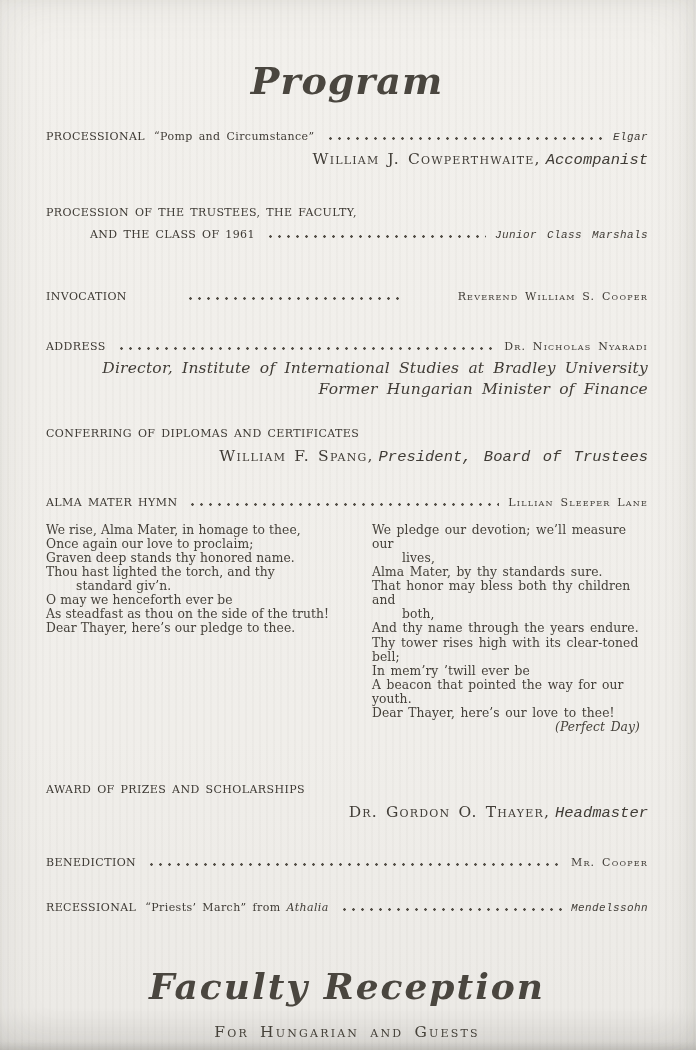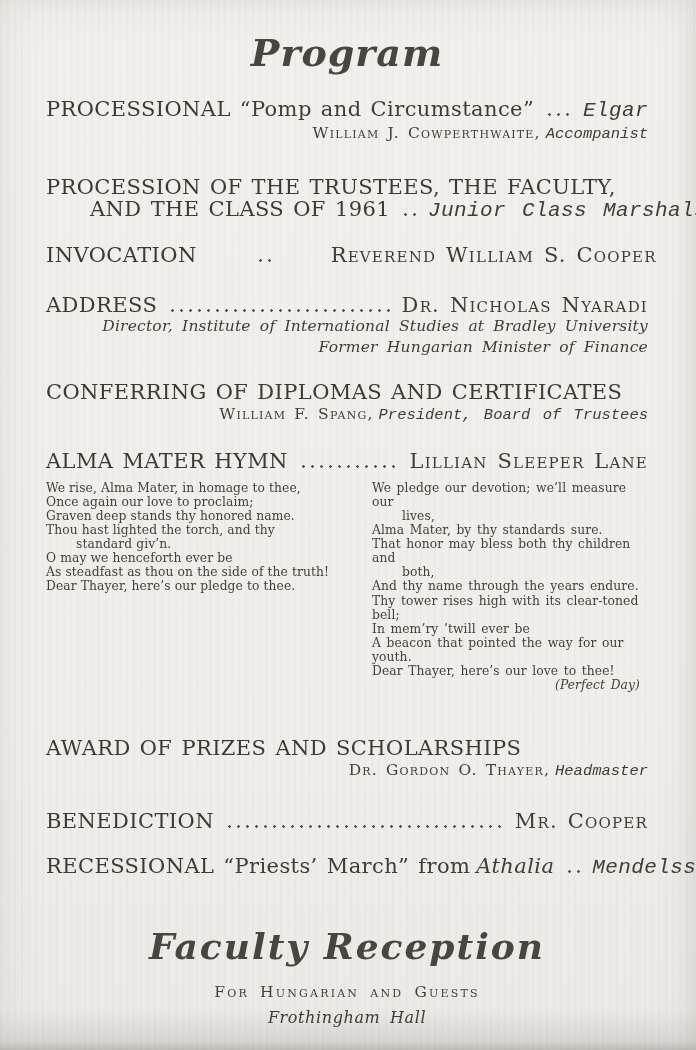--- a/index.html
+++ b/index.html
@@ -24,25 +24,25 @@
     box-sizing: border-box;
     width: 100%; height: 100%;
   }
   .script-title {
     text-align: center;
     font-style: italic;
     font-weight: 600;
     color: #4a463f;
     letter-spacing: 1px;
   }
-  #program-title { font-size: 38px; padding-top: 32px; line-height: 1.1; }
+  #program-title { font-size: 38px; padding-top: 60px; line-height: 1.1; }
   .row {
     display: flex;
     align-items: baseline;
-    font-size: 21px;
+    font-size: 11px;
     line-height: 22px;
     letter-spacing: 0.4px;
     word-spacing: 2px;
     white-space: nowrap;
   }
   .label { color: #3d3933; }
   .leader {
     flex: 1 1 auto;
     min-width: 20px;
     height: 3px;
@@ -96,21 +96,21 @@
     text-align: center;
     font-style: italic;
     font-size: 16px;
     letter-spacing: 0.6px;
     word-spacing: 4px;
     margin-top: 7px;
   }
   
   #row-processional { margin-top: 24px; }
   #row-procession-1 { margin-top: 31px; }
-  #row-invocation { margin-top: 22px; gap: 48px; }
+  #row-invocation { margin-top: 40px; gap: 48px; }
   #row-address { margin-top: 28px; }
   #row-conferring { margin-top: 22px; }
   #row-alma { margin-top: 24px; }
   #row-award { margin-top: 45px; }
   #row-benediction { margin-top: 28px; }
   #row-recessional { margin-top: 23px; }
 </style>
 </head>
 <body>
 

